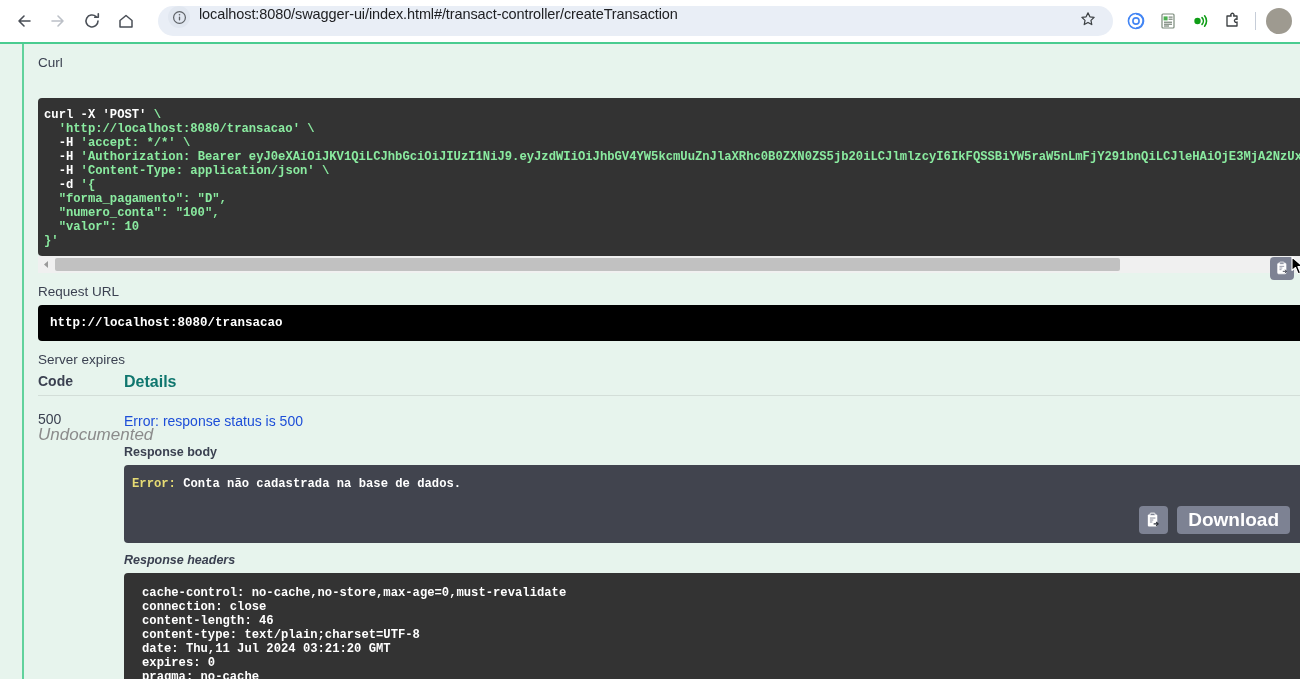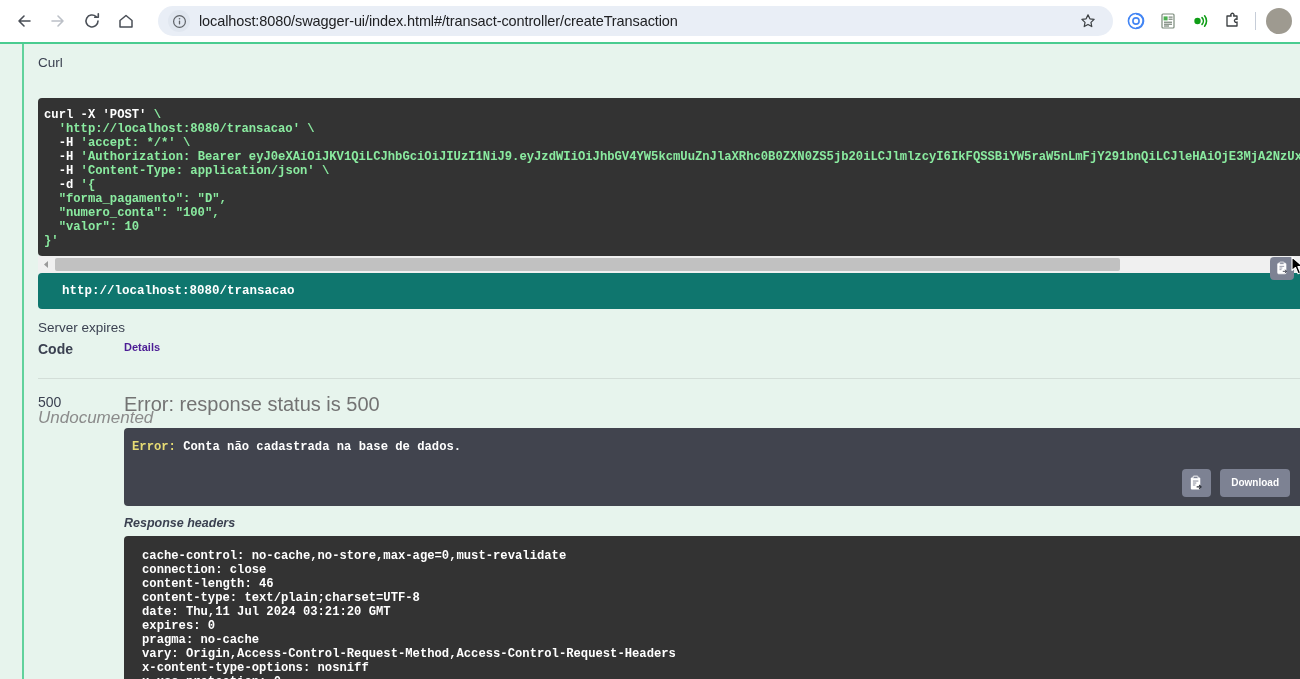--- a/index.html
+++ b/index.html
@@ -28,21 +28,20 @@
     margin-right: 2px;
   }
   .nav-btn svg { display: block; }
 
   .omnibox {
     flex: 1 1 auto;
     height: 30px;
     background: #e9eef6;
     border-radius: 16px;
     display: flex;
-    align-items: center;
     margin: 0 8px 0 14px;
     padding: 0 12px 0 10px;
     min-width: 0;
   }
   .omnibox-icon {
     width: 22px; height: 22px;
     border-radius: 50%;
     background: #e1e7f0;
     display: flex; align-items: center; justify-content: center;
     flex: 0 0 auto;
@@ -144,57 +143,57 @@
   }
   .scroll-thumb {
     height: 13px;
     background: #c1c1c1;
     border-radius: 2px;
     width: 1065px;
     flex: 0 0 auto;
   }
 
   .req-url-block {
-    background: #0f766e;
+    background: #000000;
     color: #ffffff;
     font-family: "Liberation Mono", "DejaVu Sans Mono", monospace;
     font-weight: bold;
     font-size: 12.5px;
-    padding: 11px 10px 11px 24px;
+    padding: 11px 10px 11px 12px;
     border-radius: 4px 0 0 4px;
   }
 
   
   .resp-table { margin-top: 4px; }
   .resp-head {
     display: flex;
-    padding: 0 0 21px 0;
+    padding: 0 0 4px 0;
     border-bottom: 1px solid #d3ded8;
   }
   .resp-head .col-code {
     width: 86px;
     font-size: 14px; font-weight: bold; color: #3b4151;
   }
   .resp-head .col-details {
-    font-size: 11px; font-weight: bold; color: #4c1d95;
+    font-size: 16px; font-weight: bold; color: #0f766e;
   }
   .resp-row {
     display: flex;
     padding-top: 15px;
   }
   .resp-row .col-code { width: 86px; flex: 0 0 86px; }
   .code-num {
     font-size: 14px; color: #3b4151; line-height: 17px;
   }
   .code-undoc {
     font-size: 17px; font-style: italic; color: #8b8b8b; line-height: 14px;
   }
   .col-details { flex: 1 1 auto; min-width: 0; }
   .err-title {
-    font-size: 20px; color: #737373; line-height: 20px;
+    font-size: 14px; color: #1d4ed8; line-height: 20px;
     margin-bottom: 14px;
   }
 
   .resp-body-box {
     position: relative;
     background: #41444e;
     border-radius: 4px 0 0 4px;
     min-height: 78px;
     padding: 12px 0 0 0;
     margin-bottom: 8px;
@@ -219,21 +218,21 @@
   .copy-btn {
     width: 29px; height: 28px;
     background: #7d8293;
     border-radius: 4px;
     display: flex; align-items: center; justify-content: center;
   }
   .download-btn {
     background: #7d8293;
     color: #ffffff;
     font-weight: bold;
-    font-size: 10px;
+    font-size: 19px;
     border-radius: 4px;
     padding: 6px 11px 7px 11px;
     line-height: 15px;
   }
 
   .headers-box {
     background: #333333;
     border-radius: 4px 0 0 4px;
     padding: 13px 0 10px 18px;
     font-family: "Liberation Mono", "DejaVu Sans Mono", monospace;
@@ -368,39 +367,41 @@
 
     <div class="scroll-track">
       <div class="scroll-arrow-l">
         <svg width="9" height="9" viewBox="0 0 9 9">
             <path d="M6 1L2 4.5 6 8z" fill="#9a9a9a"></path>
           </svg>
       </div>
       <div class="scroll-thumb"></div>
     </div>
 
+    <div class="section-label">Request URL</div>
     <div class="req-url-block">http://localhost:8080/transacao</div>
 
     <div class="section-label">Server expires</div>
 
     <div class="resp-table">
       <div class="resp-head">
         <div class="col-code">Code</div>
         <div class="col-details">Details</div>
       </div>
 
       <div class="resp-row">
         <div class="col-code">
           <div class="code-num">500</div>
           <div class="code-undoc">Undocumented</div>
         </div>
 
         <div class="col-details">
           <div class="err-title">Error: response status is 500</div>
 
+          <div class="section-label bold" style="margin:0 0 6px 0;">Response body</div>
 
           <div class="resp-body-box">
             <div class="resp-body-text"><span class="err-key">Error:</span><span class="err-msg"> Conta não cadastrada na base de dados.</span></div>
             <div class="resp-body-actions">
               <div class="copy-btn">
                 <svg width="17" height="17" viewBox="0 0 18 18">
                   <rect x="3" y="2.6" width="10" height="12.8" rx="1.2" fill="#ffffff"></rect>
                   <rect x="5.4" y="1.2" width="5.2" height="2.7" rx="0.8" fill="#7d8293" stroke="#ffffff" stroke-width="1"></rect>
                   <path d="M5.2 6.4h5.8M5.2 8.5h3.6M5.2 10.6h2.6" stroke="#7d8293" stroke-width="1"></path>
                   <path d="M9.6 12.6h3.8M12.1 10.9l1.9 1.7-1.9 1.8" stroke="#2f333d" stroke-width="1.2" fill="none" stroke-linecap="round" stroke-linejoin="round"></path>

